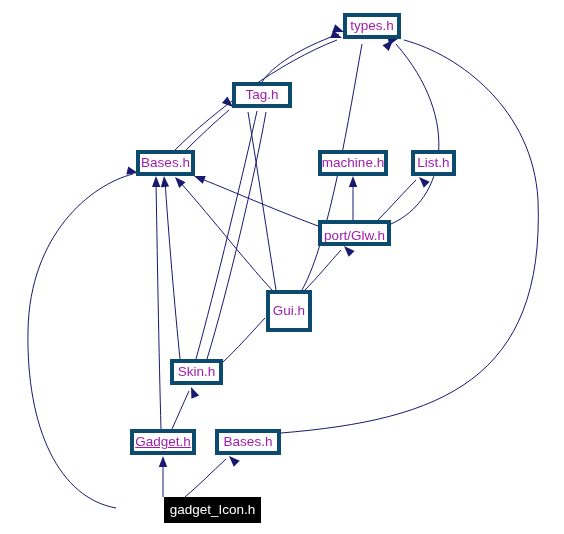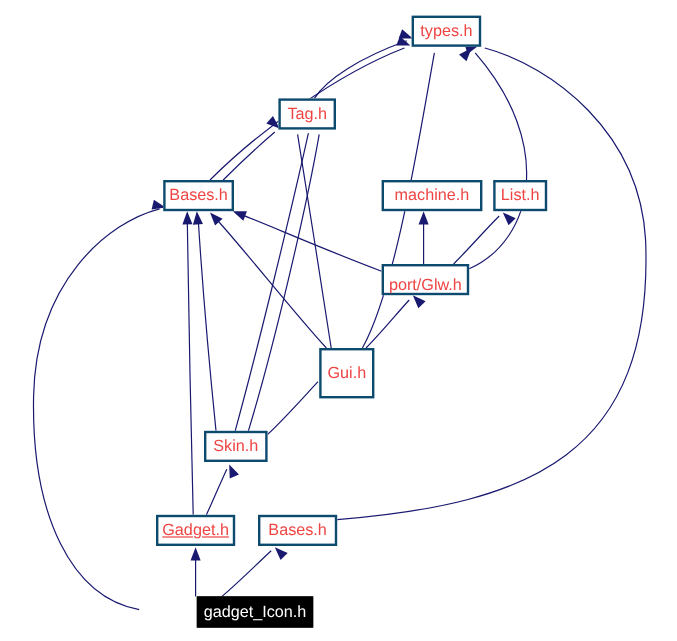--- a/index.html
+++ b/index.html
@@ -23,23 +23,23 @@
     position: absolute;
     left: 0;
     top: 0;
     width: 564px;
     height: 534px;
     display: block;
   }
   .node-box {
     position: absolute;
     box-sizing: border-box;
-    border: 2px solid #0c4a6e;
+    border: 4px solid #0c4a6e;
     background: #ffffff;
-    color: #ef4444;
+    color: #a21caf;
     font-size: 13.5px;
     line-height: 1;
     display: flex;
     align-items: center;
     justify-content: center;
     white-space: nowrap;
     letter-spacing: 0px;
   }
   .node-box.current {
     background: #000000;
@@ -103,27 +103,27 @@
         <polygon points="0,0 -11,4.2 -11,-4.2" fill="#191970" transform="translate(191,387) rotate(-113)"></polygon>
         <polygon points="0,0 -11,4.2 -11,-4.2" fill="#191970" transform="translate(163,456) rotate(-90)"></polygon>
         <polygon points="0,0 -11,4.2 -11,-4.2" fill="#191970" transform="translate(229,456) rotate(-135)"></polygon>
       </g>
   </svg>
 
   <div id="nodes-layer">
       <div class="node-box" style="left: 343px; top: 13px; width: 58px; height: 26px;">
         <span class="node-label">types.h</span>
       </div>
-      <div class="node-box" style="left: 232px; top: 82px; width: 48px; height: 26px;">
+      <div class="node-box" style="left: 232px; top: 82px; width: 60px; height: 26px;">
         <span class="node-label">Tag.h</span>
       </div>
       <div class="node-box" style="left: 136px; top: 150px; width: 59px; height: 26px;">
         <span class="node-label">Bases.h</span>
       </div>
-      <div class="node-box" style="left: 318px; top: 150px; width: 84px; height: 26px;">
+      <div class="node-box" style="left: 318px; top: 150px; width: 70px; height: 26px;">
         <span class="node-label">machine.h</span>
       </div>
       <div class="node-box" style="left: 411px; top: 150px; width: 45px; height: 26px;">
         <span class="node-label">List.h</span>
       </div>
       <div class="node-box" style="left: 318px; top: 220px; width: 73px; height: 26px; align-items: flex-end;">
         <span class="node-label">port/Glw.h</span>
       </div>
       <div class="node-box" style="left: 266px; top: 290px; width: 46px; height: 42px;">
         <span class="node-label">Gui.h</span>

